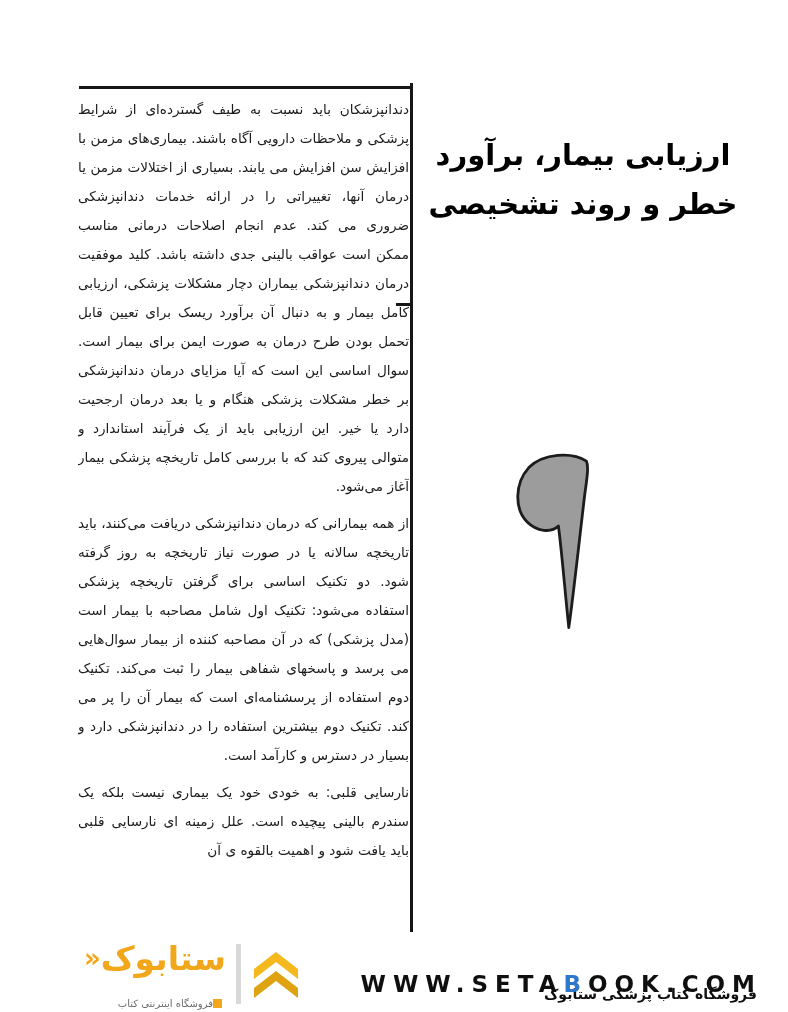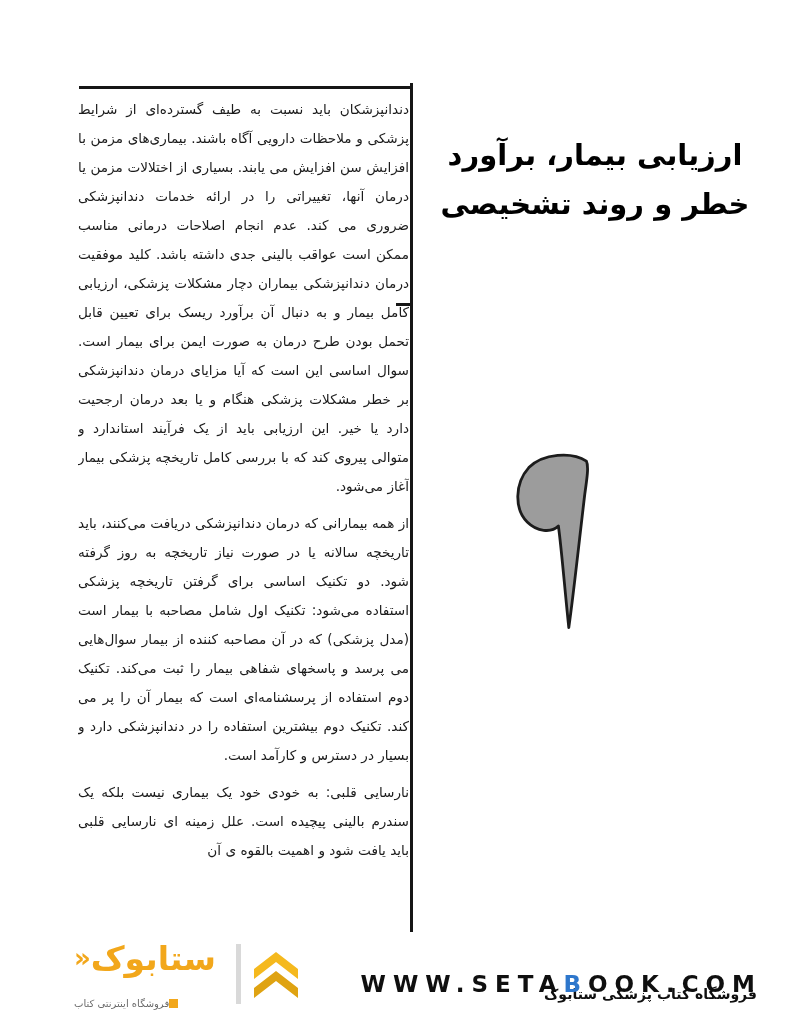--- a/index.html
+++ b/index.html
@@ -13,21 +13,21 @@
     color:#1b1b1b;
   }
 
   
   .h-rule-top { position:absolute; left:79px; top:86px; width:333px; height:3px; background:#161616; }
   .v-rule     { position:absolute; left:410px; top:83px; width:3px;  height:849px; background:#161616; }
   .v-tick     { position:absolute; left:396px; top:303px; width:16px; height:3px; background:#161616; }
 
   
   .chapter-title {
-    position:absolute; left:420px; top:131px; width:350px;
+    position:absolute; left:408px; top:131px; width:350px;
     direction:rtl; text-align:center;
     font-weight:bold; font-size:29px; line-height:49px; color:#000;
   }
 
   
   .chapter-numeral { position:absolute; left:516px; top:448px; width:80px; height:188px; }
   .sr-only { position:absolute; width:1px; height:1px; overflow:hidden; clip:rect(0 0 0 0); white-space:nowrap; }
 
   
   .text-col {
@@ -50,21 +50,21 @@
     position:absolute; right:31px; top:944px;
     direction:rtl; font-size:14px; font-weight:700; color:#0f0f0f;margin-top:42px;
   }
   .footer-site {
     position:absolute; right:26px; top:971px;
     font-size:23px; font-weight:700; letter-spacing:7px; color:#0f0f0f;
     white-space:nowrap;
   }
   .footer-site .b-blue { color:#2E77CC; }
 
-  .logo { position:absolute; left:74px; top:938px; width:152px; text-align:left; direction:rtl; }
+  .logo { position:absolute; left:74px; top:938px; width:152px; text-align:right; direction:rtl; }
   .logo-main { color:#F2A71B; font-size:33px; font-weight:bold; line-height:40px; white-space:nowrap; }
   .logo-mark { font-size:26px; vertical-align:3px; }
   .logo-sub  { font-size:10px; color:#6b6b6b; margin-top:19px; direction:rtl; }
   .gold-square { display:inline-block; width:9px; height:9px; background:#F2A71B; vertical-align:-1px; margin-right:4px; }
 
   .footer-divider { position:absolute; left:236px; top:944px; width:5px; height:60px; background:#d9d9d9; }
   .footer-chevrons { position:absolute; left:252px; top:948px; width:48px; height:54px; }
 </style>
 </head>
 <body>

